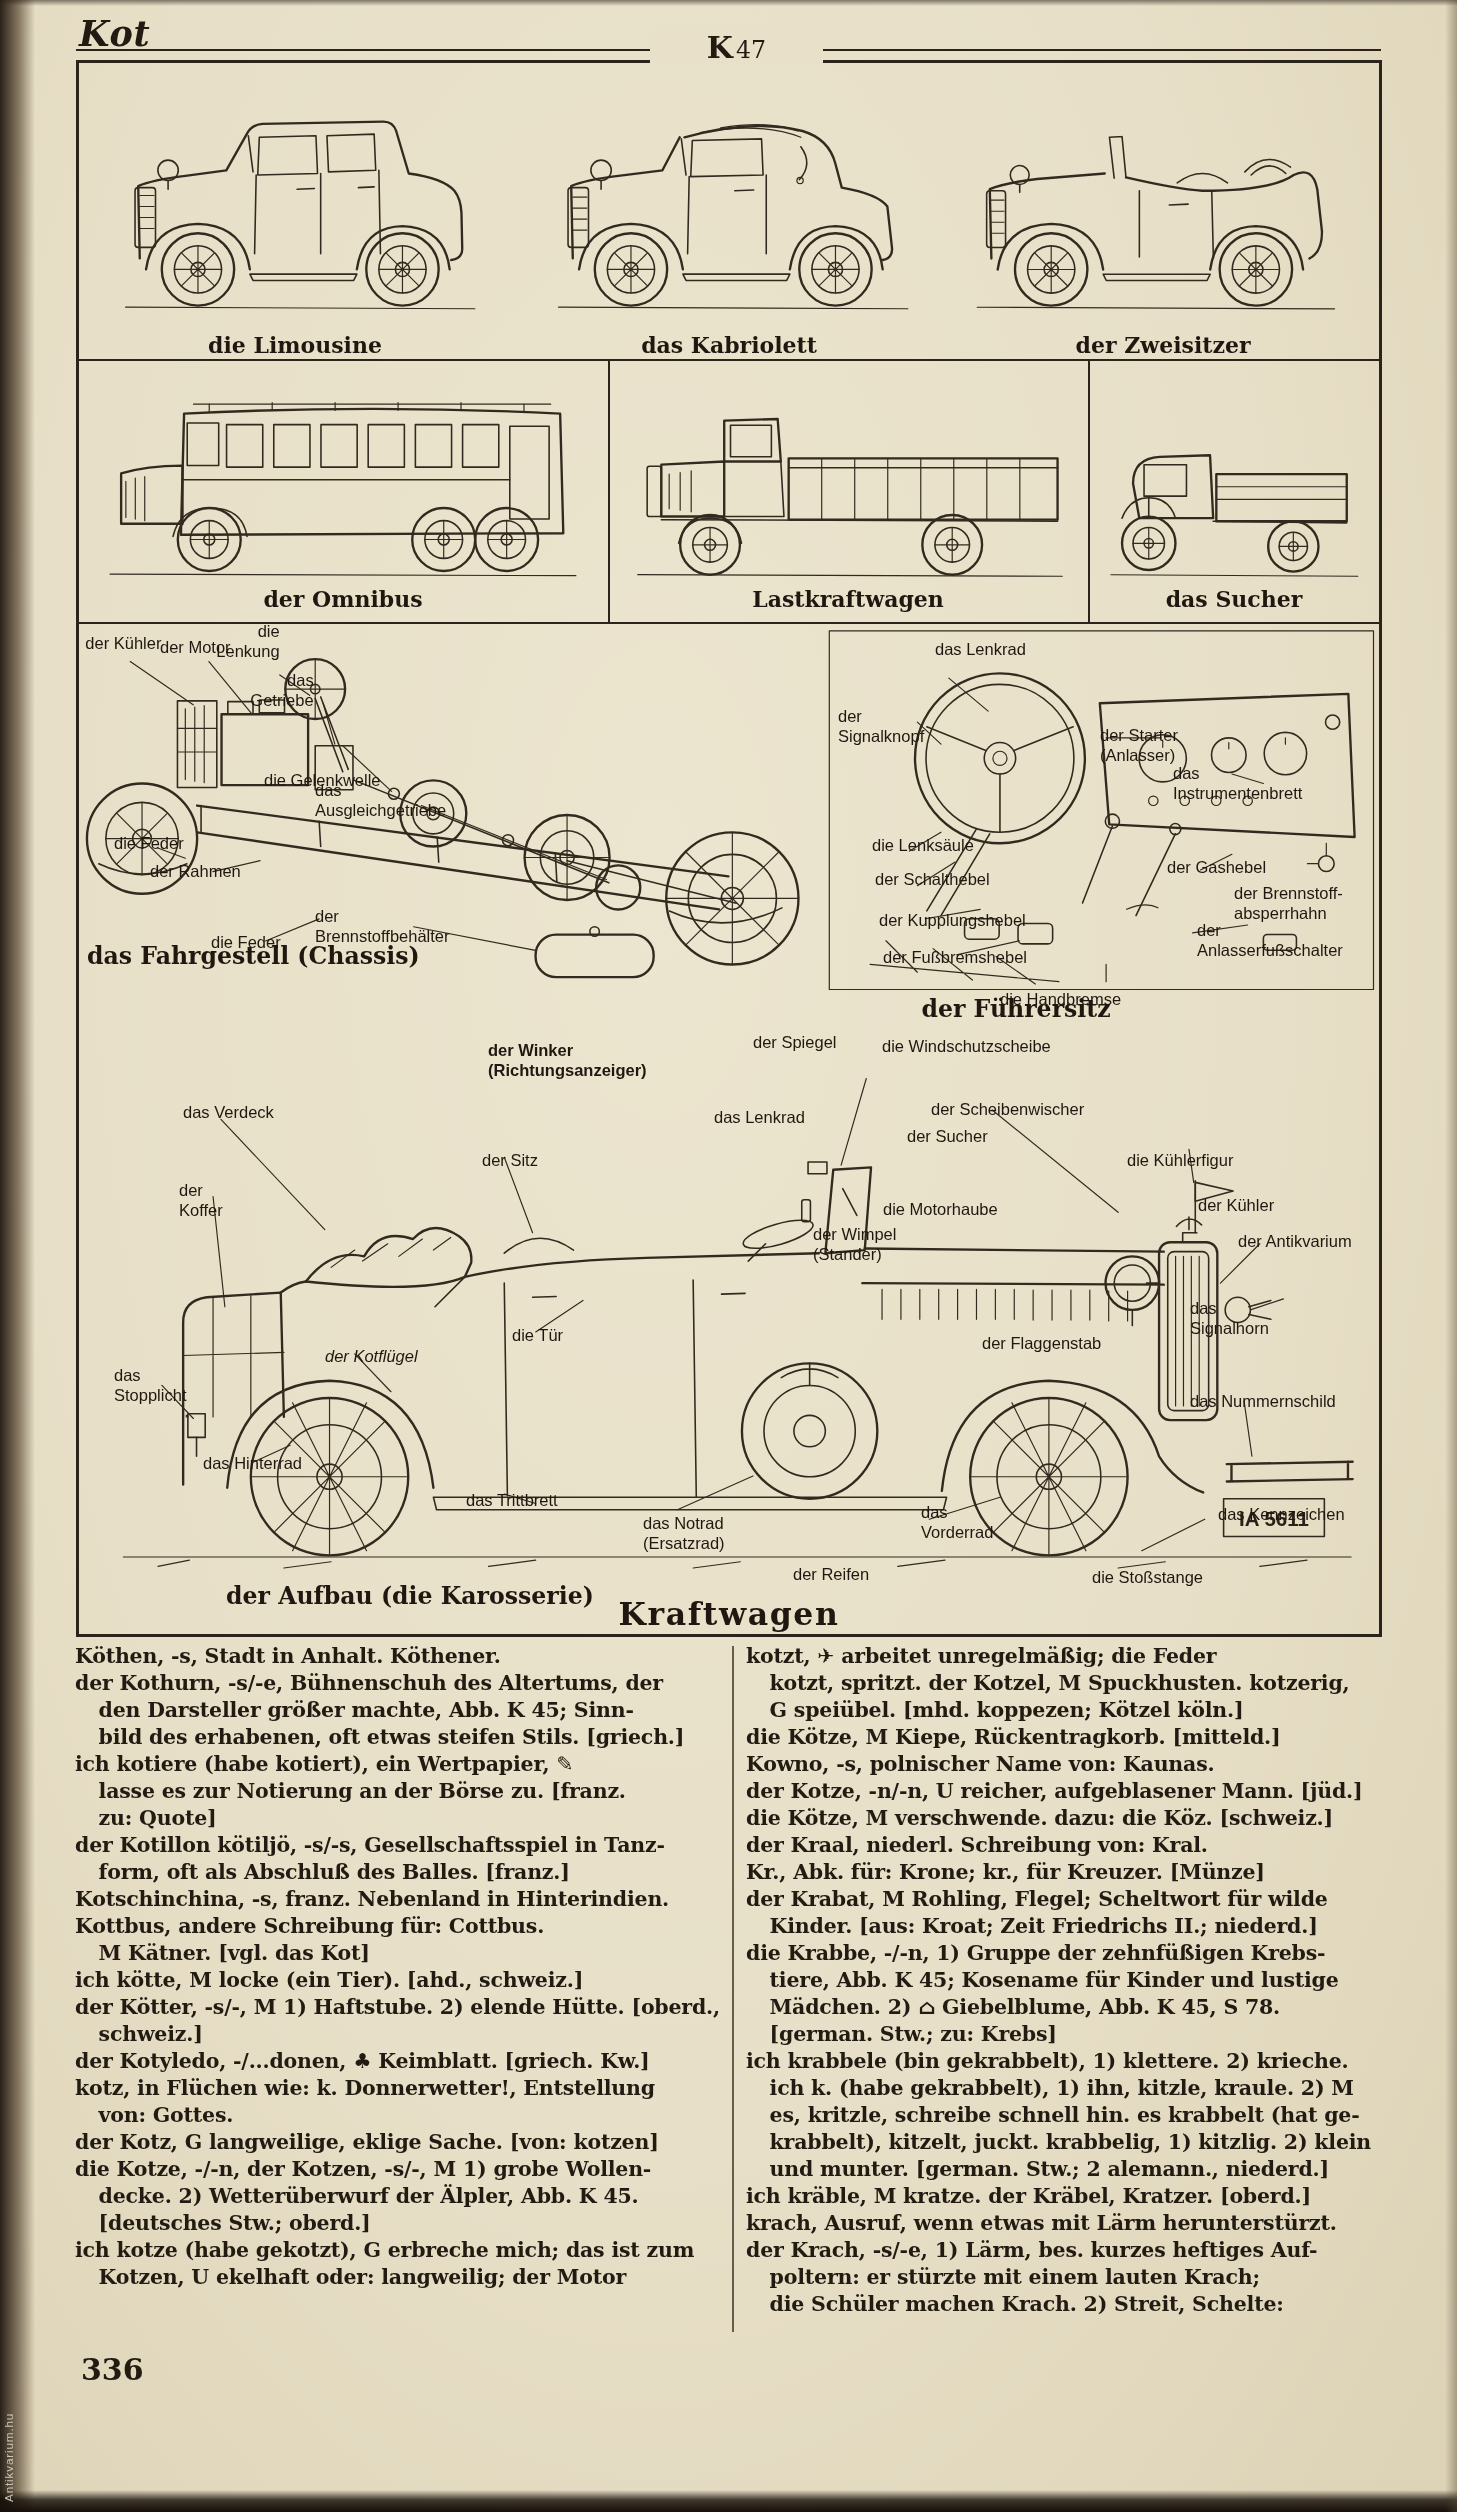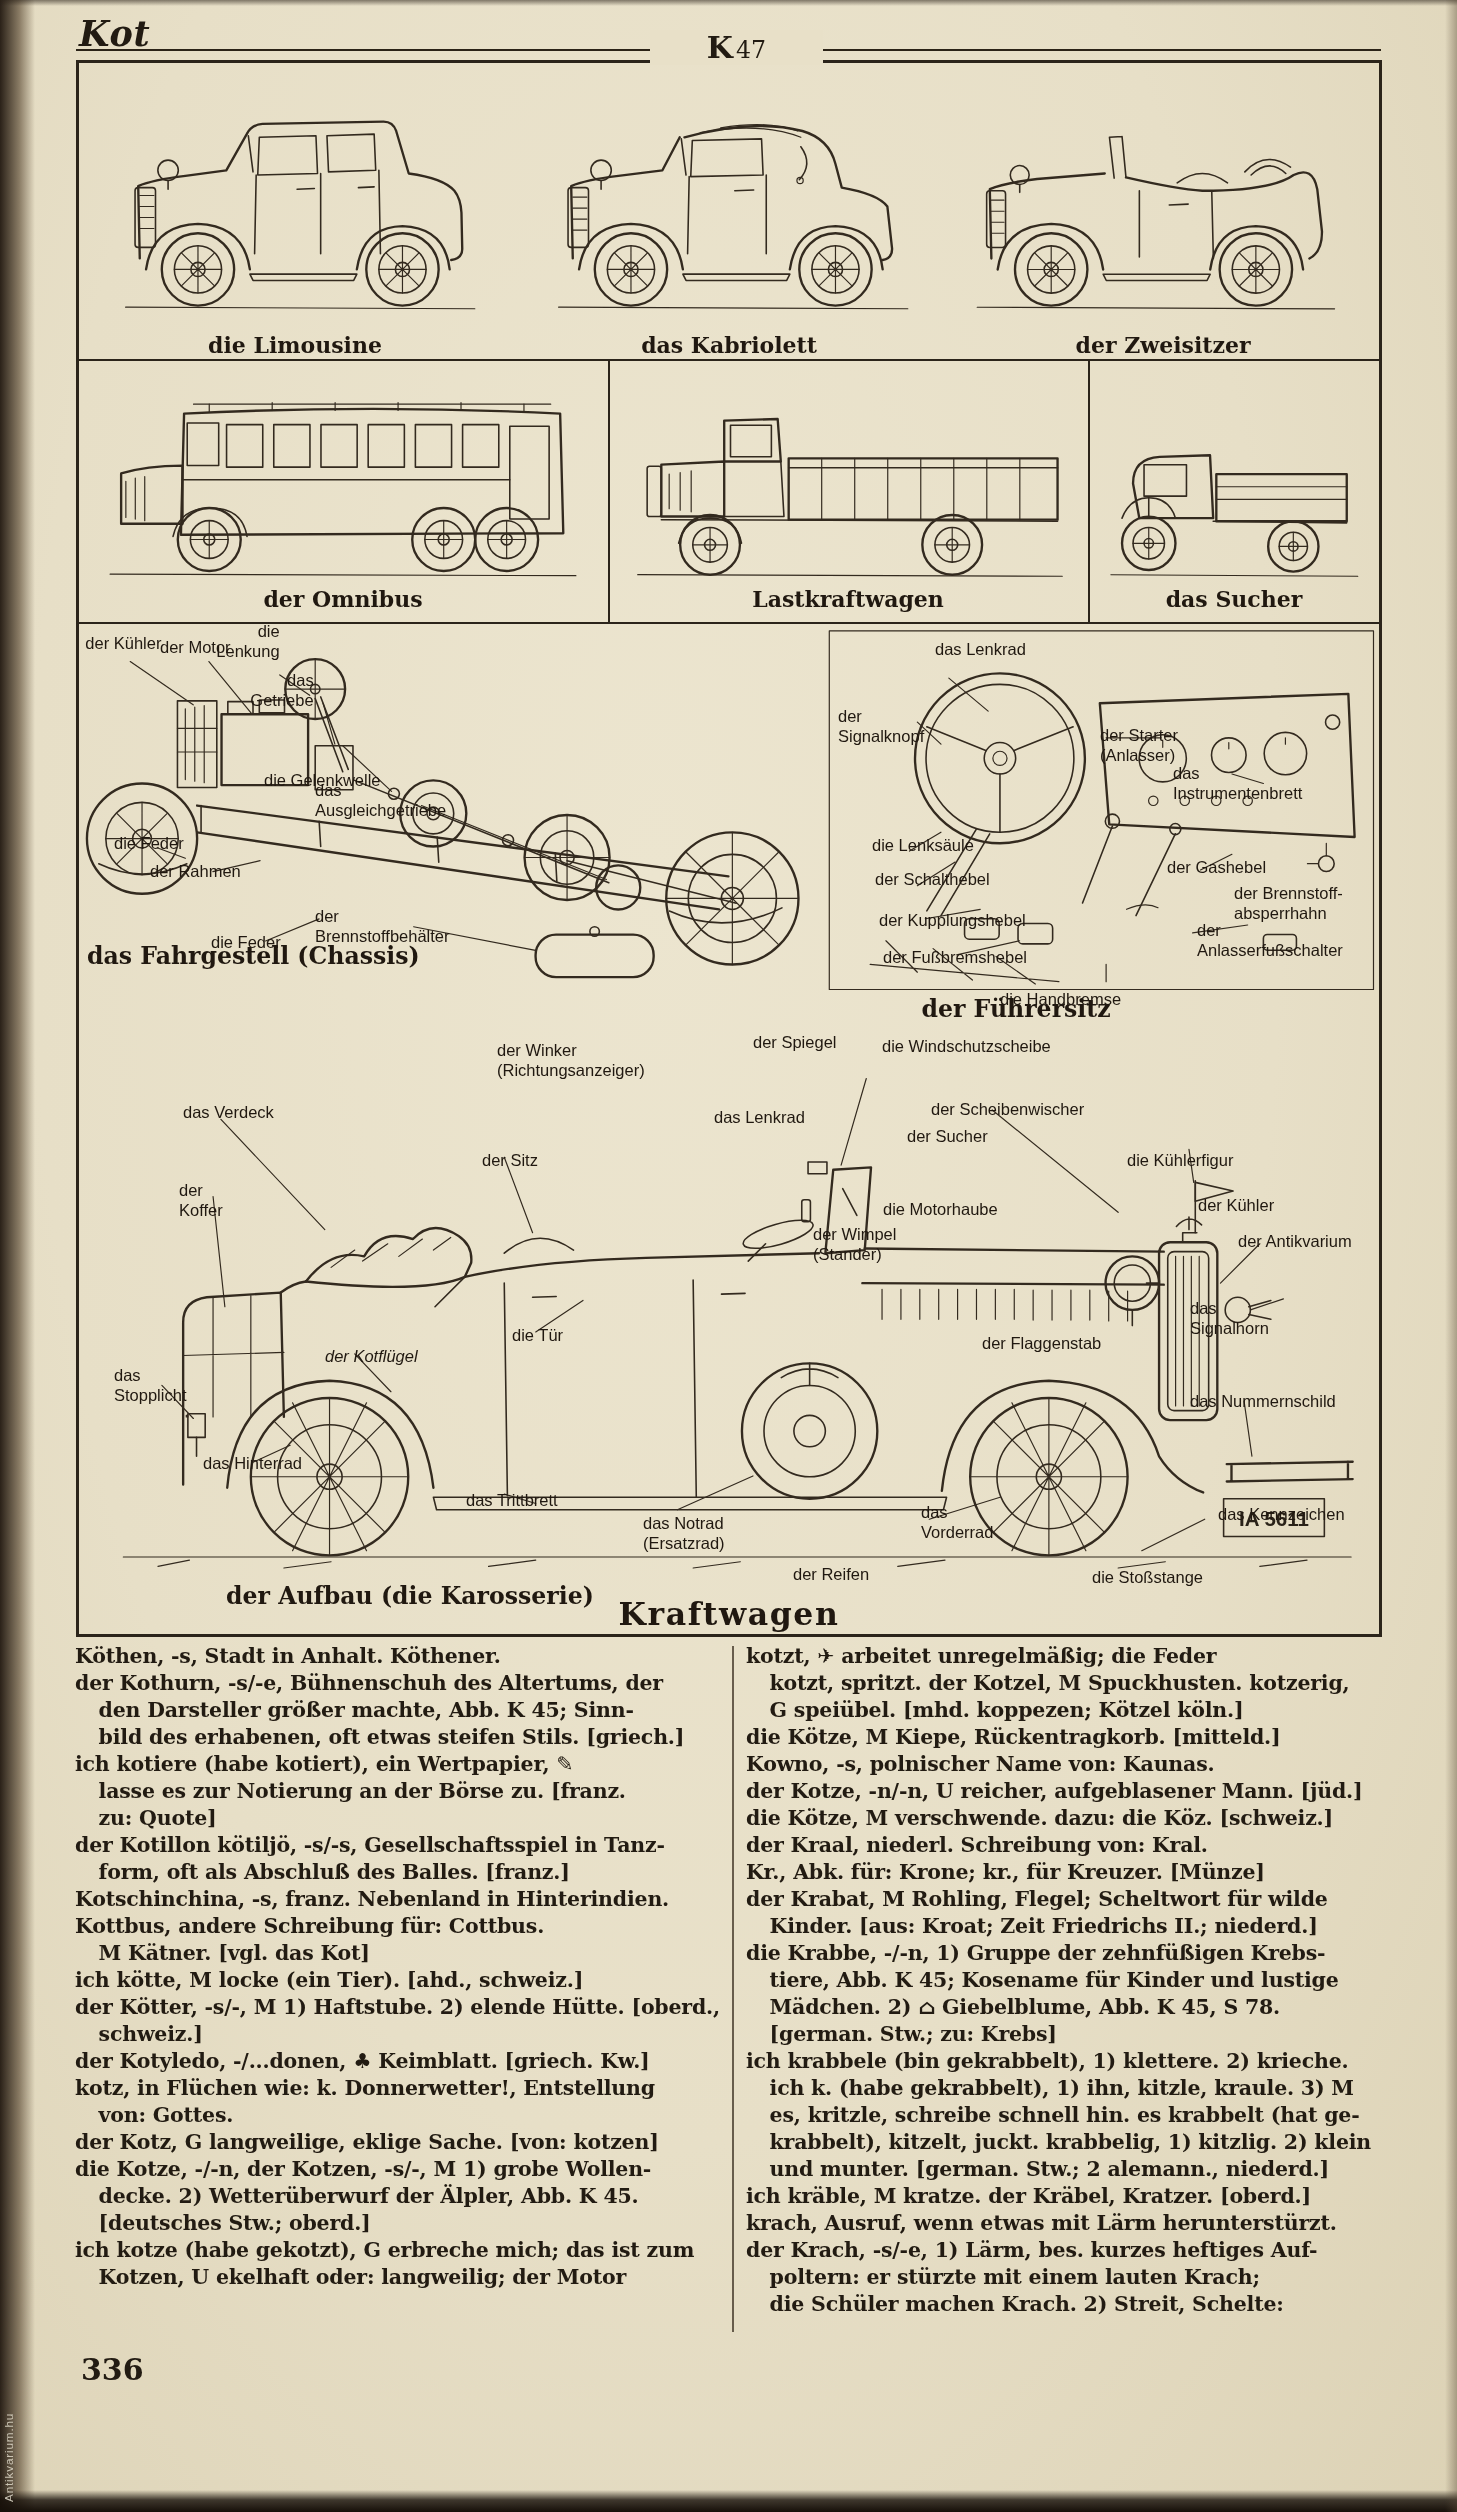--- a/index.html
+++ b/index.html
@@ -392,21 +392,21 @@
         <div class="fl call" style="left: 796px; top: 807px;">der Schalthebel</div>
         <div class="fl call" style="left: 1088px; top: 795px;">der Gashebel</div>
         <div class="fl call" style="left: 1155px; top: 821px;">der Brennstoff-
 absperrhahn</div>
         <div class="fl call" style="left: 800px; top: 848px;">der Kupplungshebel</div>
         <div class="fl call" style="left: 1118px; top: 858px;">der
 Anlasserfußschalter</div>
         <div class="fl call" style="left: 804px; top: 885px;">der Fußbremshebel</div>
         <div class="fl call" style="left: 921px; top: 927px;">die Handbremse</div>
         <div class="fl cap ctr" style="left: 937px; top: 932px;">der Führersitz</div>
-        <div class="fl call" style="left: 418px; top: 978px;">der Winker
+        <div class="fl call" style="left: 409px; top: 978px; font-weight: bold;">der Winker
 (Richtungsanzeiger)</div>
         <div class="fl call" style="left: 674px; top: 970px;">der Spiegel</div>
         <div class="fl call" style="left: 803px; top: 974px;">die Windschutzscheibe</div>
         <div class="fl call" style="left: 104px; top: 1040px;">das Verdeck</div>
         <div class="fl call" style="left: 635px; top: 1045px;">das Lenkrad</div>
         <div class="fl call" style="left: 852px; top: 1037px;">der Scheibenwischer</div>
         <div class="fl call" style="left: 828px; top: 1064px;">der Sucher</div>
         <div class="fl call" style="left: 403px; top: 1088px;">der Sitz</div>
         <div class="fl call" style="left: 1048px; top: 1088px;">die Kühlerfigur</div>
         <div class="fl call" style="left: 100px; top: 1118px;">der
@@ -475,21 +475,21 @@
       <div class="dline">die Kötze, M verschwende. dazu: die Köz. [schweiz.]</div>
       <div class="dline">der Kraal, niederl. Schreibung von: Kral.</div>
       <div class="dline">Kr., Abk. für: Krone; kr., für Kreuzer. [Münze]</div>
       <div class="dline">der Krabat, M Rohling, Flegel; Scheltwort für wilde</div>
       <div class="dline ind">Kinder. [aus: Kroat; Zeit Friedrichs II.; niederd.]</div>
       <div class="dline">die Krabbe, -/-n, 1) Gruppe der zehnfüßigen Krebs-</div>
       <div class="dline ind">tiere, Abb. K 45; Kosename für Kinder und lustige</div>
       <div class="dline ind">Mädchen. 2) ⌂ Giebelblume, Abb. K 45, S 78.</div>
       <div class="dline ind">[german. Stw.; zu: Krebs]</div>
       <div class="dline">ich krabbele (bin gekrabbelt), 1) klettere. 2) krieche.</div>
-      <div class="dline ind">ich k. (habe gekrabbelt), 1) ihn, kitzle, kraule. 3) M</div>
+      <div class="dline ind">ich k. (habe gekrabbelt), 1) ihn, kitzle, kraule. 2) M</div>
       <div class="dline ind">es, kritzle, schreibe schnell hin. es krabbelt (hat ge-</div>
       <div class="dline ind">krabbelt), kitzelt, juckt. krabbelig, 1) kitzlig. 2) klein</div>
       <div class="dline ind">und munter. [german. Stw.; 2 alemann., niederd.]</div>
       <div class="dline">ich kräble, M kratze. der Kräbel, Kratzer. [oberd.]</div>
       <div class="dline">krach, Ausruf, wenn etwas mit Lärm herunterstürzt.</div>
       <div class="dline">der Krach, -s/-e, 1) Lärm, bes. kurzes heftiges Auf-</div>
       <div class="dline ind">poltern: er stürzte mit einem lauten Krach;</div>
       <div class="dline ind">die Schüler machen Krach. 2) Streit, Schelte:</div>
     </div>
 

